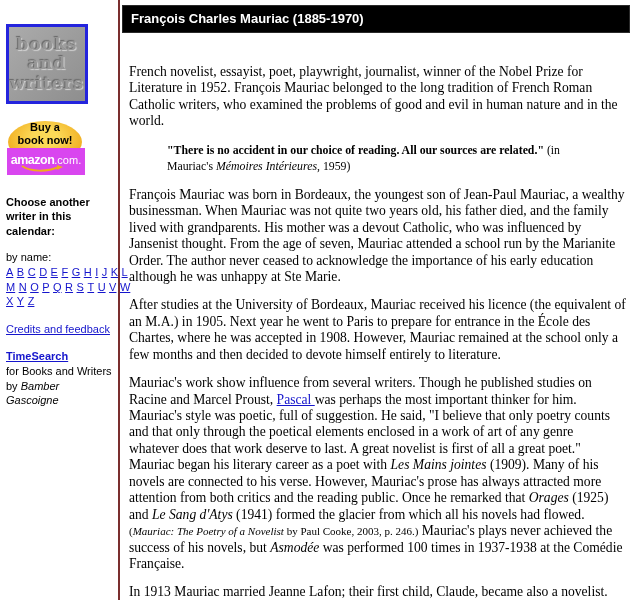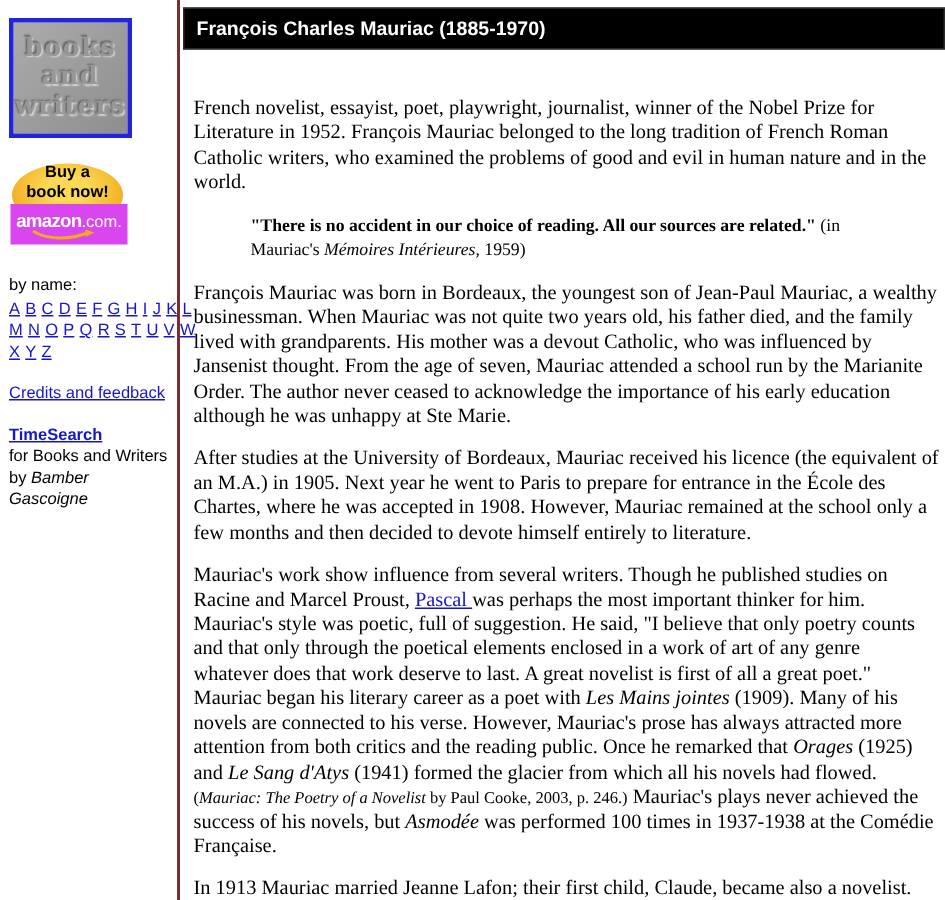--- a/index.html
+++ b/index.html
@@ -1,20 +1,20 @@
 <!DOCTYPE html>
 <html><head>
 <meta charset="utf-8">
 <style>
   html,body{margin:0;padding:0;background:#fff;}
   body{width:630px;height:600px;overflow:hidden;font-family:"Liberation Sans",sans-serif;color:#000;}
   .layout{display:flex;width:630px;height:600px;}
 
   
-  .sidebar{flex:0 0 118px;width:118px;box-sizing:border-box;padding:12px 0 0 6px;}
+  .sidebar{flex:0 0 118px;width:118px;box-sizing:border-box;padding:24px 0 0 6px;}
   .divider{flex:0 0 2px;width:2px;background:#7a2e2e;height:600px;}
 
   .logo{width:76px;height:74px;border:3px solid #2424dd;background:linear-gradient(135deg,#ababab,#8e8e8e);
         display:flex;flex-direction:column;align-items:center;justify-content:center;}
   .logo-line{font-family:"DejaVu Serif",serif;font-weight:bold;font-size:17px;line-height:1.12;
         color:#979797;letter-spacing:1px;
         text-shadow:-1px -1px 1px #686868, 1px 1px 1px #d4d4d4;}
 
   .amazon{position:relative;width:78px;height:54px;margin:17px 0 0 1px;cursor:pointer;}
   .amazon-oval{position:absolute;top:0;left:1px;width:74px;height:42px;border-radius:50%;
@@ -70,20 +70,21 @@
       </div>
       <div class="amazon-bar"><span class="amazon-brand">amazon</span><span class="amazon-suffix">.com.</span>
         <svg class="amazon-swoosh" width="44" height="8" viewBox="0 0 44 8">
           <path d="M1,1 C 10,7 26,7 38,2" stroke="#f0ab1d" stroke-width="2" fill="none"></path>
           <path d="M36,0 L42,2 L36,5 Z" fill="#f0ab1d"></path>
         </svg>
       </div>
     </div>
 
     <div class="nav">
+      <div class="nav-heading">Choose another writer in this calendar:</div>
       <div>by name:</div>
       <div class="letters">
         <div class="letter-row"><a href="#">A</a><a href="#">B</a><a href="#">C</a><a href="#">D</a><a href="#">E</a><a href="#">F</a><a href="#">G</a><a href="#">H</a><a href="#">I</a><a href="#">J</a><a href="#">K</a><a href="#">L</a></div>
         <div class="letter-row"><a href="#">M</a><a href="#">N</a><a href="#">O</a><a href="#">P</a><a href="#">Q</a><a href="#">R</a><a href="#">S</a><a href="#">T</a><a href="#">U</a><a href="#">V</a><a href="#">W</a></div>
         <div class="letter-row"><a href="#">X</a><a href="#">Y</a><a href="#">Z</a></div>
       </div>
 
 
       <div class="nav-block"><a href="#">Credits and feedback</a></div>
 

